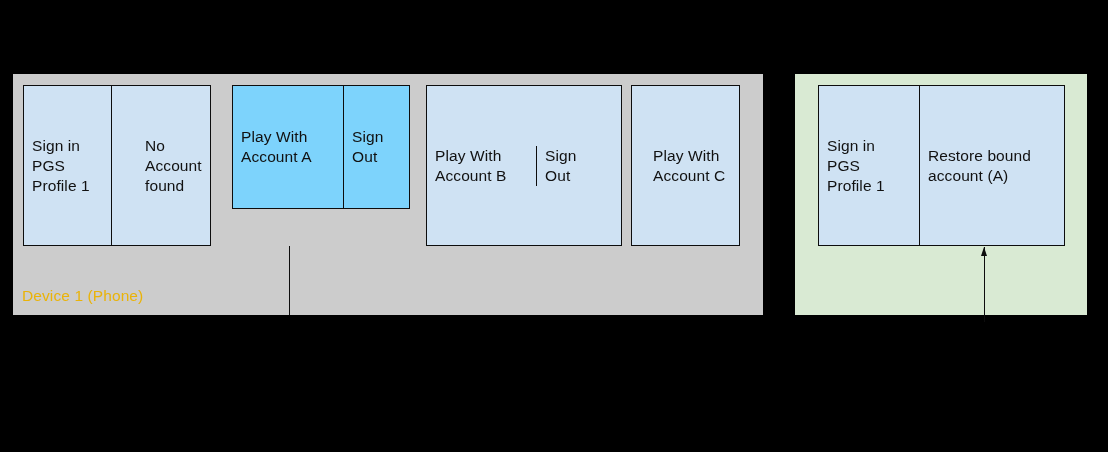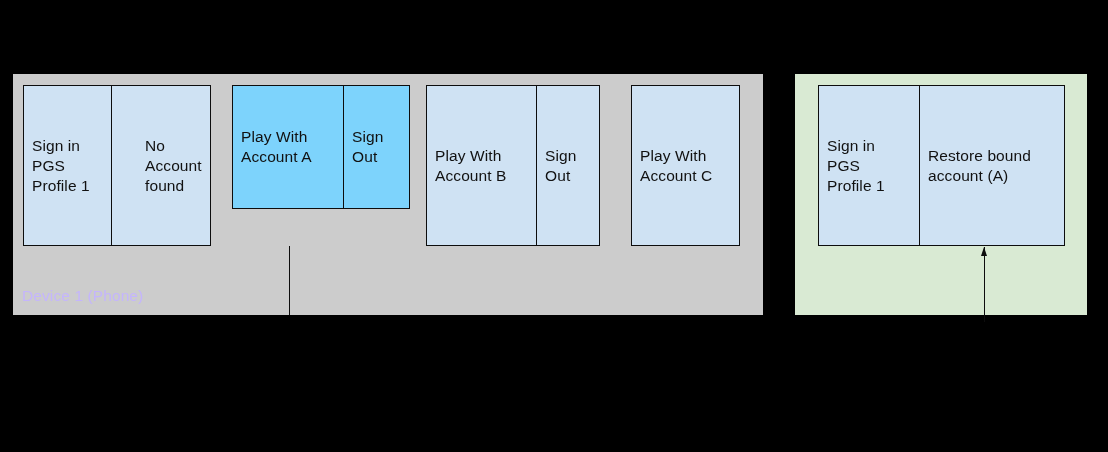--- a/index.html
+++ b/index.html
@@ -16,21 +16,21 @@
     overflow: hidden;
     font-family: "Liberation Sans", sans-serif;
   }
   .device-container {
     position: absolute;
     box-sizing: border-box;
   }
   .device-label {
     position: absolute;
     font-size: 15.5px;
-    color: #c4b5fd;
+    color: #eab308;
     white-space: nowrap;
     letter-spacing: 0.1px;
   }
   .box-group {
     position: absolute;
     box-sizing: border-box;
     background: #cfe2f3;
     border: 1.4px solid #0d0d0d;
     display: flex;
     flex-direction: row;
@@ -81,29 +81,29 @@
       </div>
     </div>
     <div class="box-group" style="left: 232px; top: 85px; width: 178px; height: 124px; background: #7dd3fc;">
       <div class="cell" style="width: 110px; flex: 0 0 110px;">
         <span class="cell-text">Play With Account A</span>
       </div>
       <div class="cell" style="width: 68px; flex: 0 0 68px;">
         <span class="cell-text">Sign Out</span>
       </div>
     </div>
-    <div class="box-group" style="left: 426px; top: 85px; width: 174px; height: 161px; background: rgb(207, 226, 243);">
+    <div class="box-group" style="left: 426px; top: 85px; width: 196px; height: 161px; background: rgb(207, 226, 243); align-items: center;">
       <div class="cell" style="width: 109px; flex: 0 0 109px;">
         <span class="cell-text">Play With Account B</span>
       </div>
       <div class="cell" style="width: 69px; flex: 0 0 69px;">
         <span class="cell-text">Sign Out</span>
       </div>
     </div>
-    <div class="box-group" style="left: 631px; top: 85px; width: 109px; height: 161px; background: rgb(207, 226, 243);">
+    <div class="box-group" style="left: 631px; top: 85px; width: 109px; height: 161px; background: rgb(207, 226, 243); padding-left: 13px;">
       <div class="cell" style="width: 109px; flex: 0 0 109px;">
         <span class="cell-text">Play With Account C</span>
       </div>
     </div>
     <div class="box-group" style="left: 818px; top: 85px; width: 247px; height: 161px; background: rgb(207, 226, 243);">
       <div class="cell" style="width: 87px; flex: 0 0 87px;">
         <span class="cell-text">Sign in PGS Profile 1</span>
       </div>
       <div class="cell" style="width: 160px; flex: 0 0 160px; margin-left: 13px;">
         <span class="cell-text">Restore bound account (A)</span>

